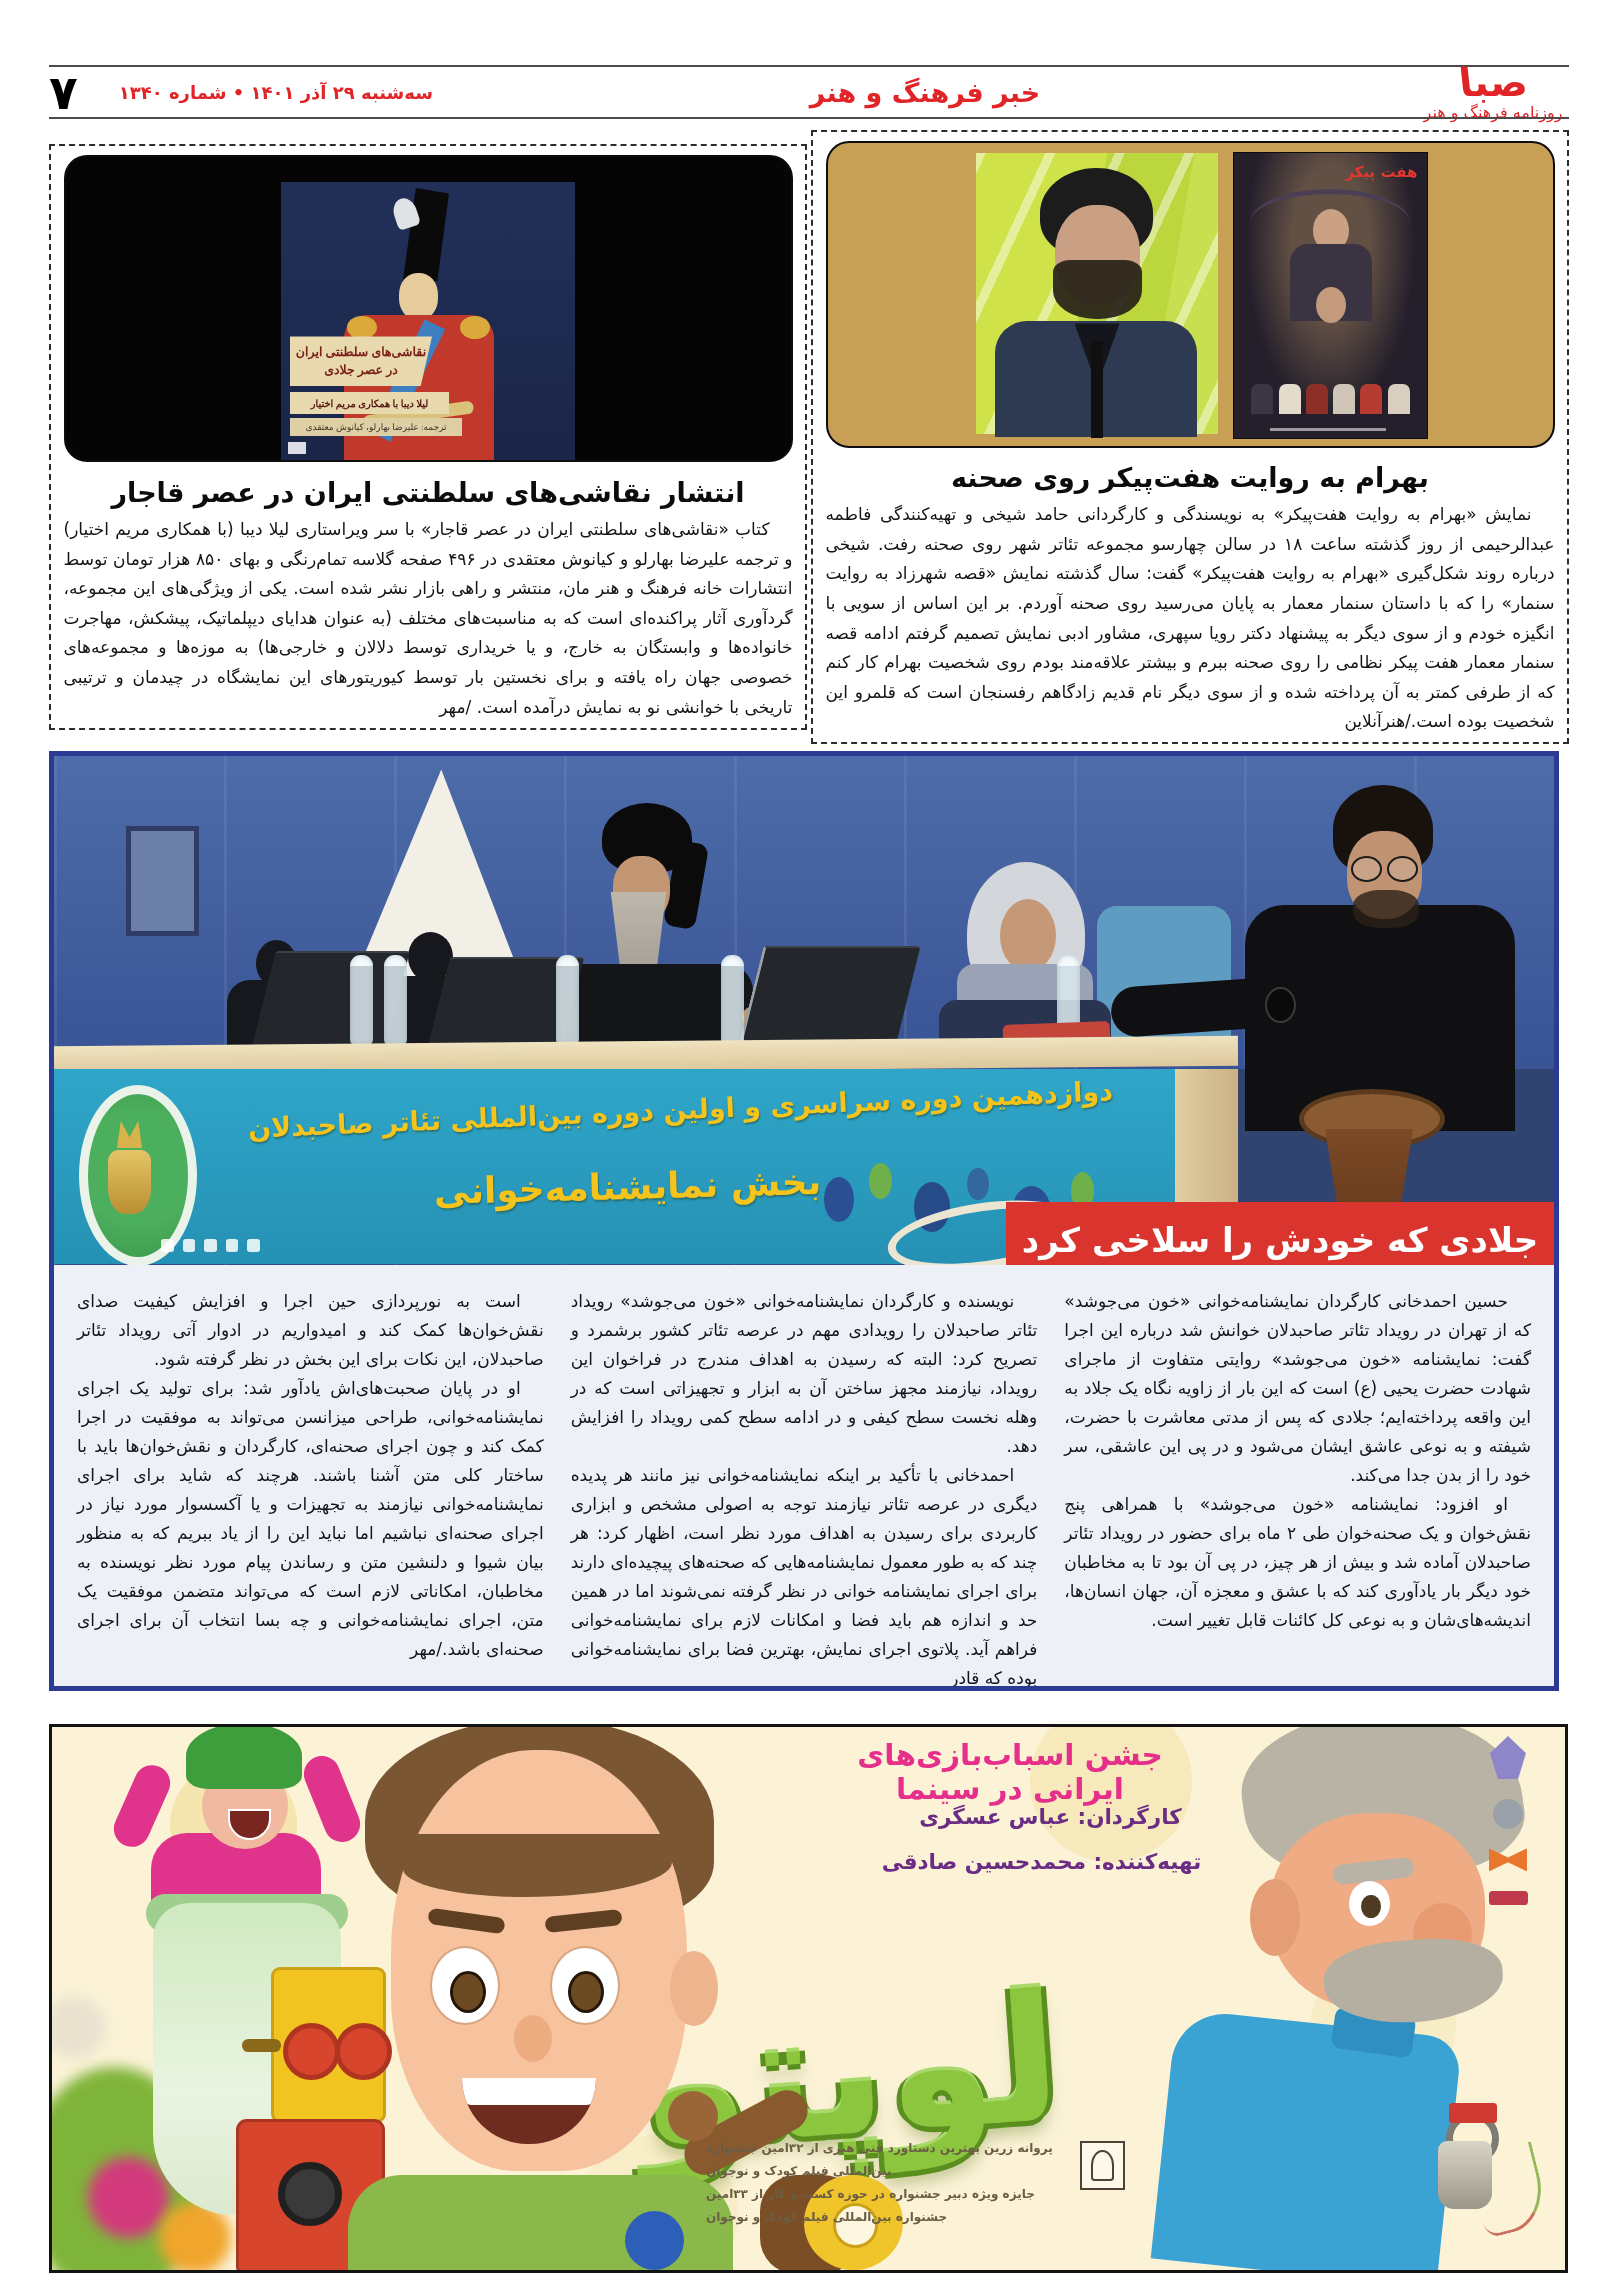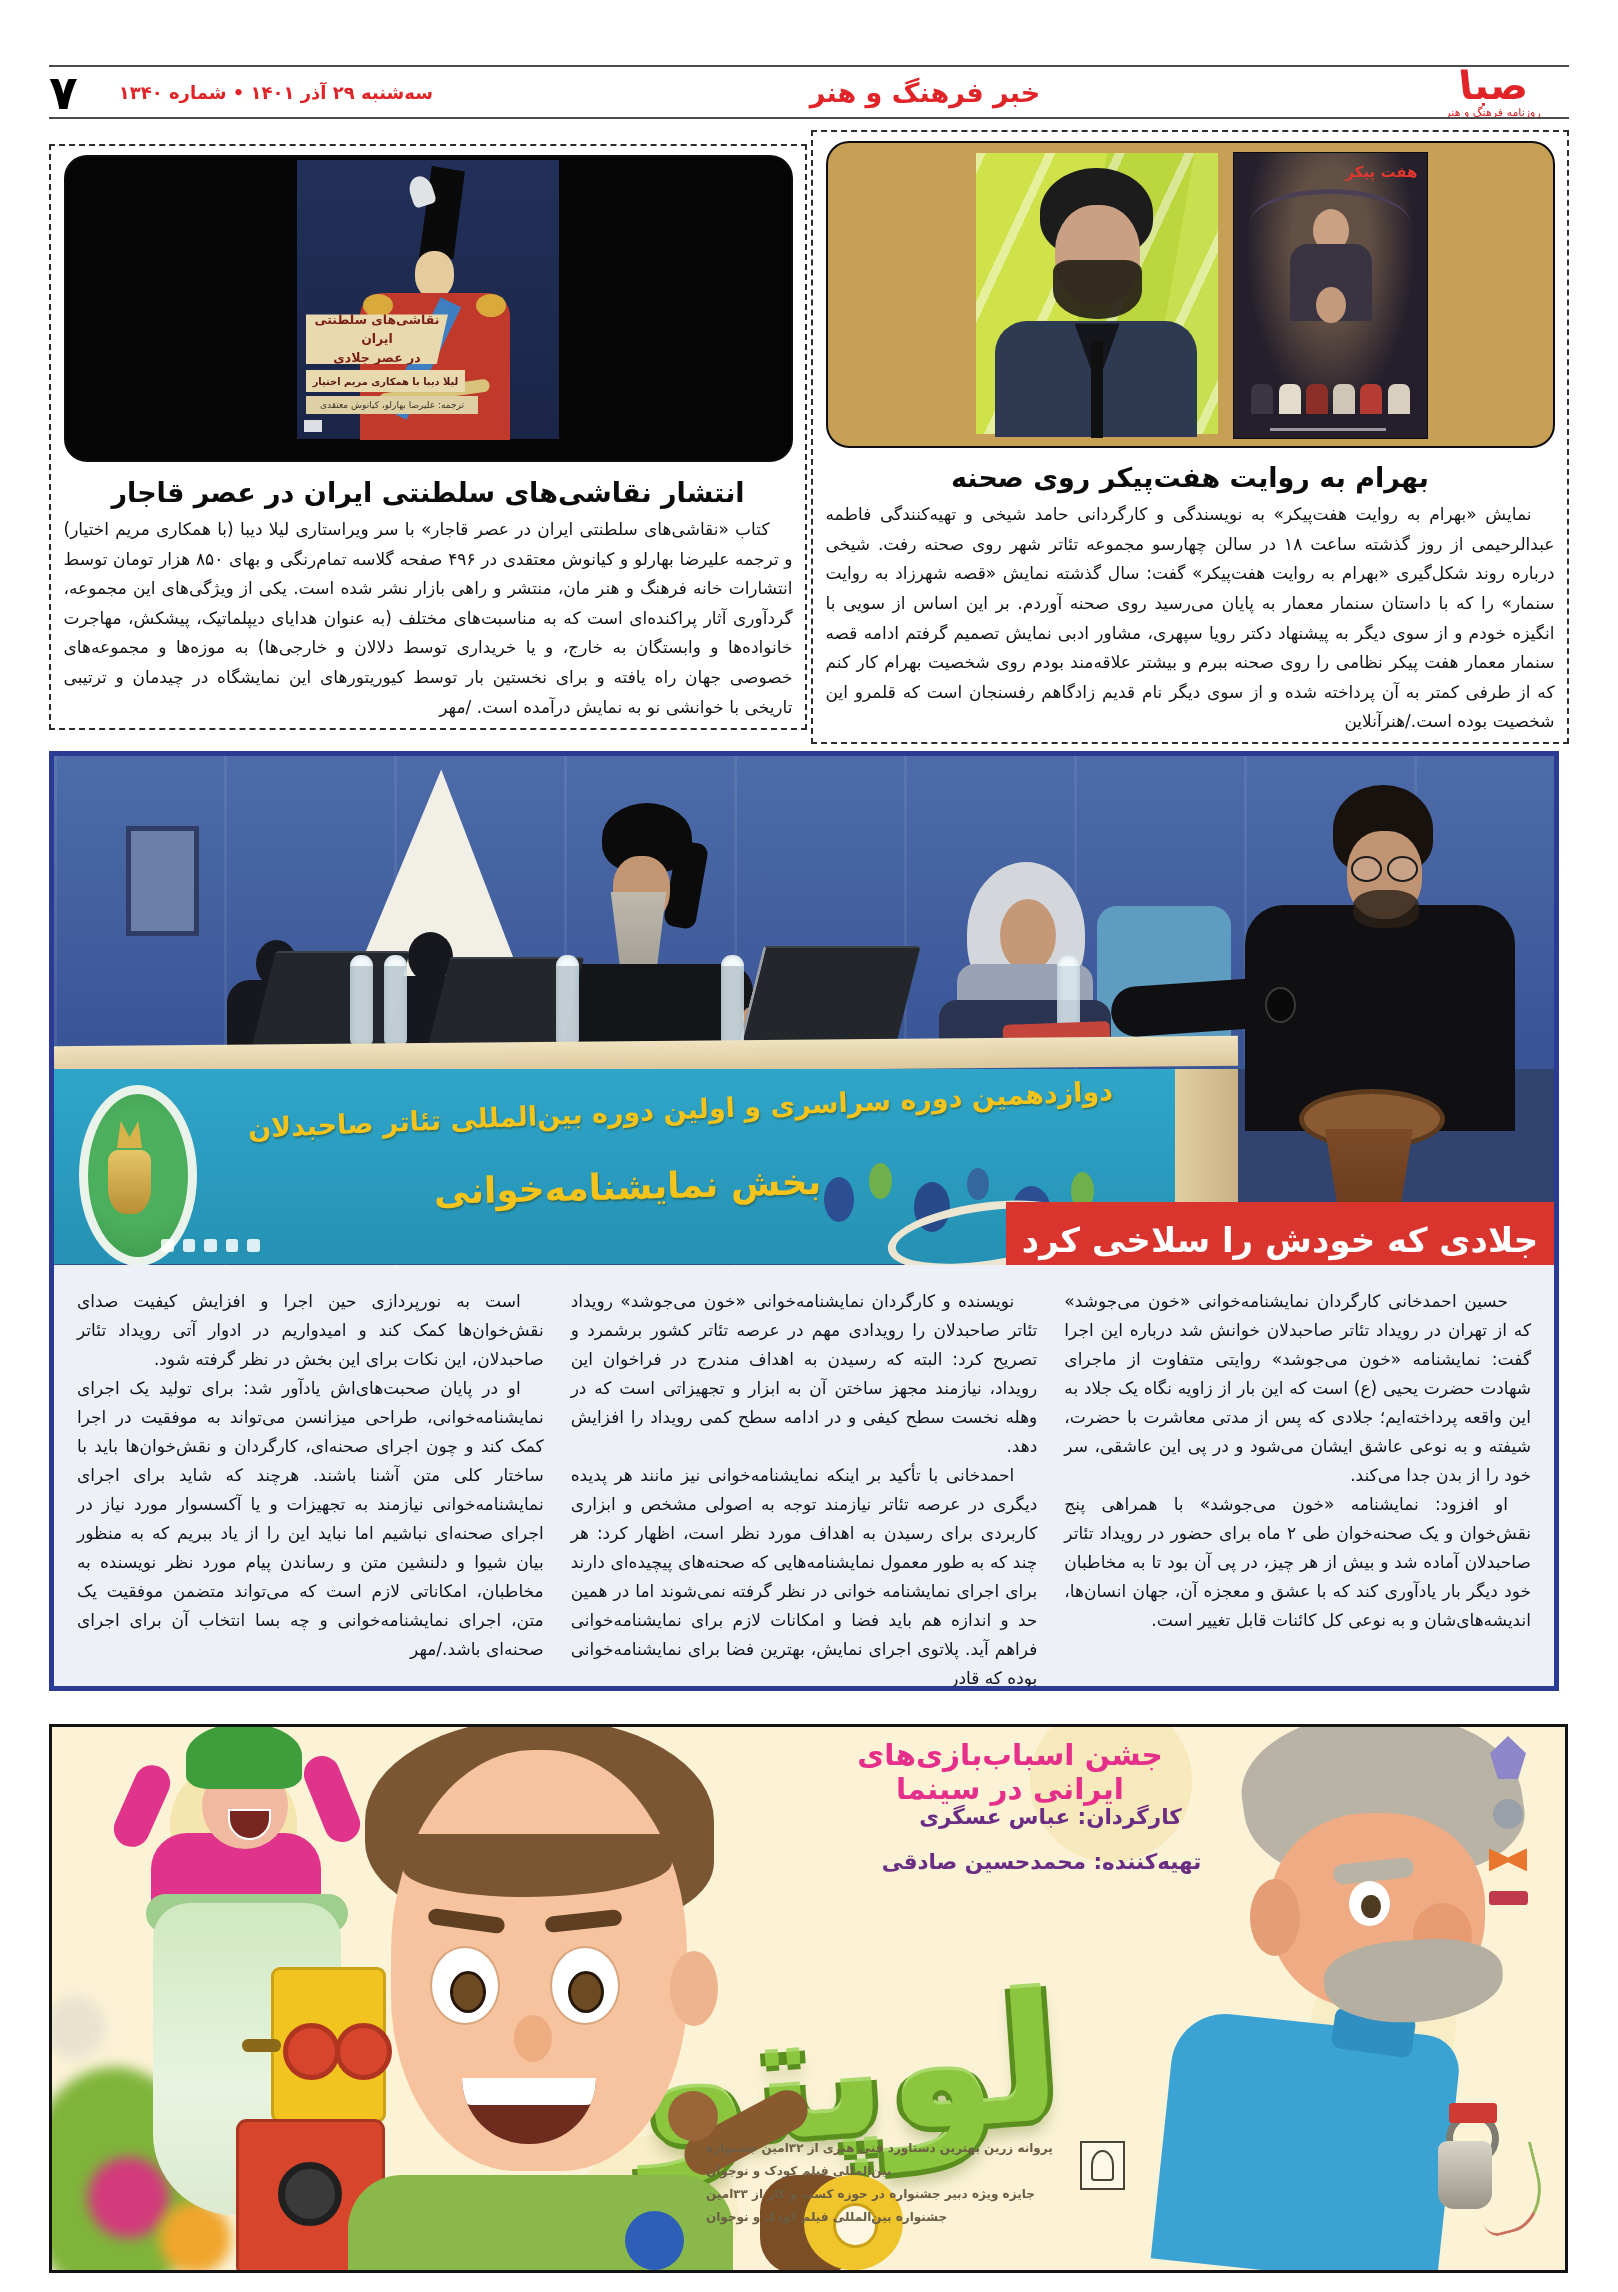--- a/index.html
+++ b/index.html
@@ -8,21 +8,21 @@
     font-family:"DejaVu Sans",sans-serif;direction:rtl;overflow:hidden;
   }
 
   
   .rule-top{position:absolute;top:65px;left:49px;width:1520px;height:1.8px;background:#4b4b4b;}
   .rule-bottom{position:absolute;top:117px;left:49px;width:1520px;height:1.8px;background:#4b4b4b;}
   .header{position:absolute;top:68px;left:49px;width:1520px;height:48px;
     display:flex;align-items:center;justify-content:space-between;}
   .logo-wrap{display:flex;flex-direction:column;align-items:center;line-height:1;width:152px;}
   .logo-word{color:#e02427;font-size:39px;font-weight:bold;transform:skewX(6deg);}
-  .logo-tag{color:#e02427;font-size:11px;margin-top:2.7px;letter-spacing:0.9px;}
+  .logo-tag{color:#e02427;font-size:16px;margin-top:2.7px;letter-spacing:0.9px;}
   .section-title{color:#e02427;font-size:27px;font-weight:bold;}
   .date-wrap{display:flex;align-items:center;gap:16px;}
   .date-text{color:#e02427;font-size:18px;font-weight:bold;margin-left:25px;}
   .page-num{color:#000;font-size:47px;font-weight:bold;line-height:1;}
 
   
   .articles-row{position:absolute;top:136px;left:49px;width:1520px;height:602px;
     display:flex;gap:4px;align-items:center;}
   .article-box{flex:1;border:2.7px dashed #2c2c2c;background:#fff;padding:9px 12.5px 5.4px;
     display:flex;flex-direction:column;box-sizing:border-box;}
@@ -51,22 +51,22 @@
   .poster-title{position:absolute;top:10.7px;right:9px;color:#e0372f;font-size:15px;font-weight:bold;}
   .poster-arch{position:absolute;left:16px;top:36px;width:160px;height:63px;border-top:5.4px solid #4a3f55;border-radius:50% 50% 0 0;}
   .p-face1{position:absolute;left:79px;top:56px;width:36px;height:43px;background:#caa183;border-radius:50%;}
   .p-body1{position:absolute;left:56px;top:91px;width:82px;height:77px;background:#3a3342;border-radius:18px 18px 0 0;}
   .p-face2{position:absolute;left:82px;top:134px;width:30px;height:36px;background:#c49a7c;border-radius:50%;}
   .p-crowd{position:absolute;left:18px;top:222px;width:158px;height:39px;display:flex;gap:5.4px;align-items:flex-end;}
   .p-crowd span{flex:1;height:30px;border-radius:7.2px 7.2px 0 0;}
   .poster-caption{position:absolute;left:36px;bottom:7.2px;width:116px;height:2.7px;background:rgba(255,255,255,.55);}
 
   
-  .book-cover{position:absolute;left:50%;top:3px;transform:translateX(-50%);width:262px;height:279px;
-    background:linear-gradient(#223059,#1a2547);}
+  .book-cover{position:absolute;left:50%;top:25px;transform:translateX(-50%);width:294px;height:279px;
+    background:linear-gradient(#223059,#1a2547);font-family:Liberation Serif, serif;}
   .bc-hat{position:absolute;left:106px;top:5.4px;width:72px;height:93px;background:#0a0a0a;
     clip-path:polygon(22% 100%,40% 0,86% 6%,70% 100%);}
   .bc-plume{position:absolute;left:113px;top:16px;width:23px;height:30px;background:#dfе3e6;background:#dfe3e6;border-radius:50% 50% 20% 20%;transform:rotate(-18deg);}
   .bc-face{position:absolute;left:118px;top:91px;width:39px;height:47px;background:#e6cc9c;border-radius:46%;}
   .bc-coat{position:absolute;left:63px;top:133px;width:150px;height:147px;background:#c0392b;border-radius:23px 23px 0 0;}
   .bc-sash{position:absolute;left:115px;top:136px;width:23px;height:125px;background:#3e7fc1;transform:rotate(26deg);}
   .bc-ep1,.bc-ep2{position:absolute;top:134px;width:30px;height:23px;background:#d9a93c;border-radius:50%;}
   .bc-ep1{left:66px;} .bc-ep2{left:179px;}
   .bc-belt{position:absolute;left:82px;top:226px;width:111px;height:12.5px;background:#d9c27a;border-radius:6.3px;transform:rotate(-8deg);}
   .bc-label1{position:absolute;left:9px;top:154px;width:142px;height:50px;background:#e8d9ae;

